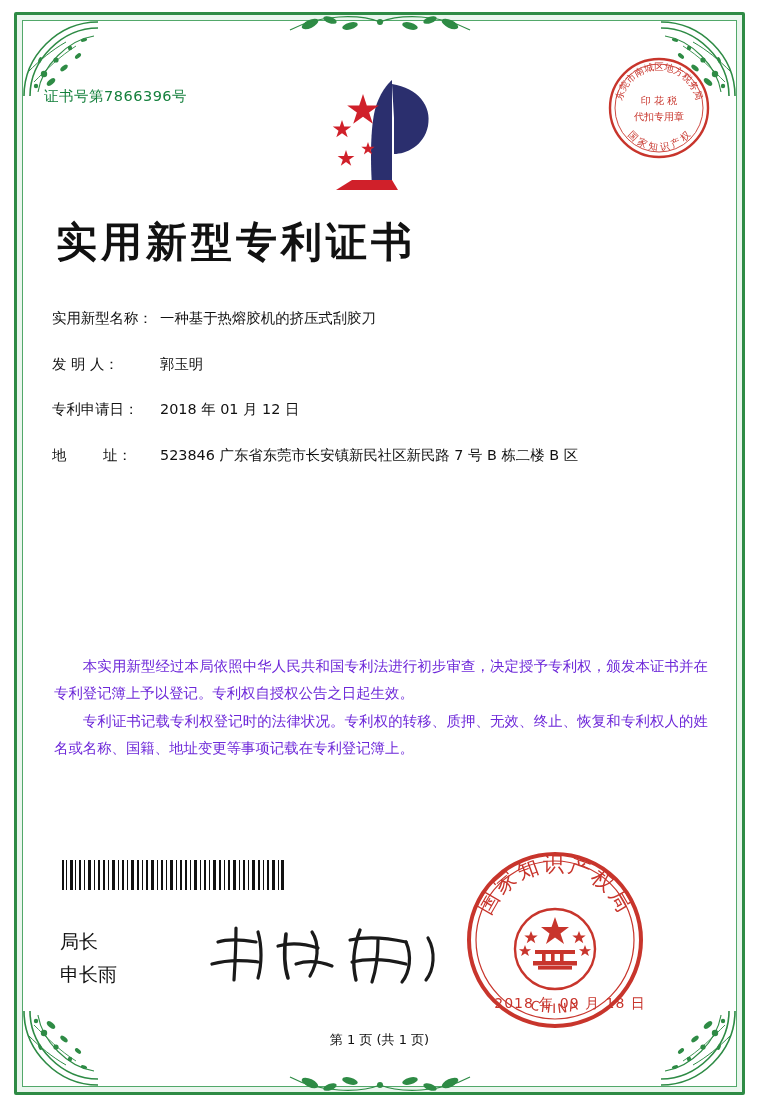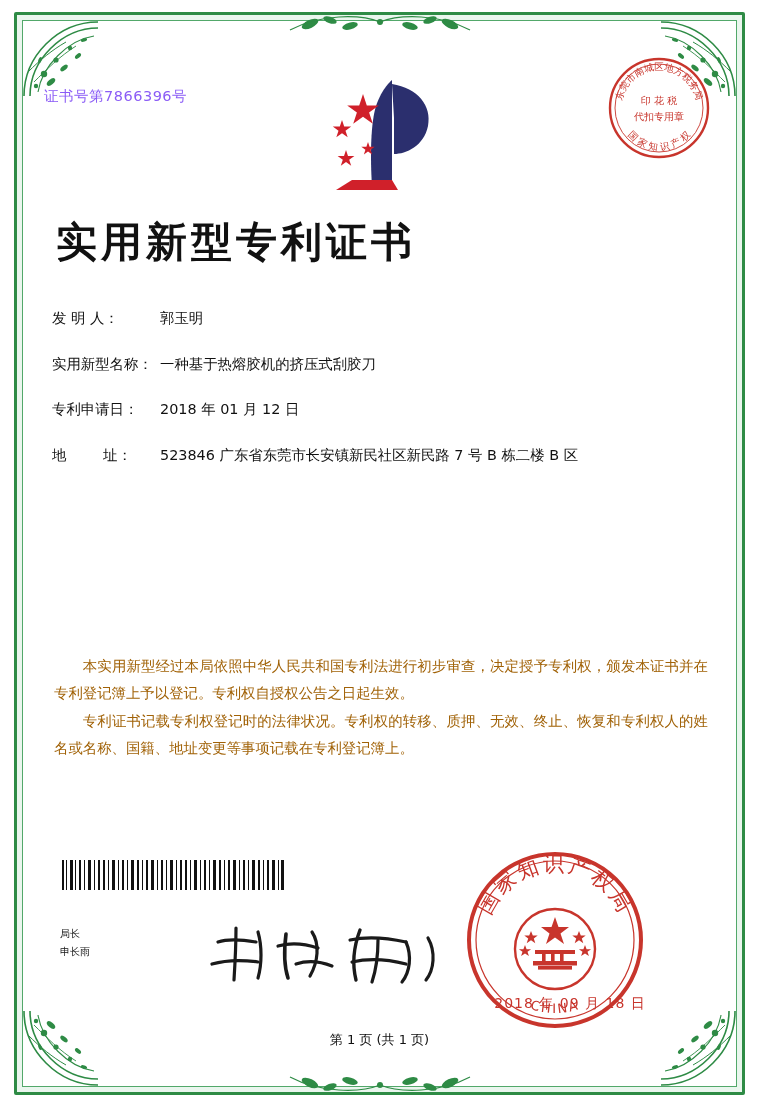--- a/index.html
+++ b/index.html
@@ -64,21 +64,21 @@
     position: absolute;
     left: 40px; top: 40px;
     width: 679px; height: 1027px;
   }
 
   
   .cert-no {
     position: absolute;
     left: 4px; top: 47px;
     font-size: 14.5px;
-    color: #8b5cf6;
+    color: #15803d;
     letter-spacing: 0.5px;
   }
 
   
   .logo {
     position: absolute;
     left: 266px; top: 18px;
     width: 150px; height: 150px;
   }
   .logo svg { display: block; }
@@ -141,21 +141,21 @@
     vertical-align: top;
   }
 
   
   .body-text {
     position: absolute;
     left: 14px; top: 613px;
     width: 654px;
     font-size: 14.4px;
     line-height: 1.85;
-    color: #a16207;
+    color: #6d28d9;
     text-align: justify;
   }
   .body-text p { margin: 0 0 2px 0; text-indent: 2em; }
 
   
   .barcode {
     position: absolute;
     left: 22px; top: 820px;
     width: 222px; height: 30px;
   }
@@ -176,21 +176,21 @@
     text-align: center;
     font-size: 14px;
     color: #c8352c;
     letter-spacing: 1px;
   }
 
   
   .director {
     position: absolute;
     left: 20px; top: 885px;
-    font-size: 10px;
+    font-size: 19px;
     color: #111;
     line-height: 1.75;
   }
   .signature {
     position: absolute;
     left: 160px; top: 880px;
     width: 250px; height: 70px;
   }
   .signature svg { display: block; }
 
@@ -368,25 +368,25 @@
         <text x="54" y="50" font-size="10" fill="#c8352c" text-anchor="middle" font-family="DejaVu Sans, sans-serif">印 花 税</text>
         <text x="54" y="66" font-size="10" fill="#c8352c" text-anchor="middle" font-family="DejaVu Sans, sans-serif">代扣专用章</text>
       </svg>
     </div>
 
     <div class="main-title">实用新型专利证书</div>
 
     <div class="fields">
 
       <div class="field-row">
+        <span class="field-label">实用新型名称：</span><span class="field-value">一种基于热熔胶机的挤压式刮胶刀</span>
+      </div>
+
+      <div class="field-row">
         <span class="field-label">发 明 人：</span><span class="field-value">郭玉明</span>
-      </div>
-
-      <div class="field-row">
-        <span class="field-label">实用新型名称：</span><span class="field-value">一种基于热熔胶机的挤压式刮胶刀</span>
       </div>
 
 
       <div class="field-row">
         <span class="field-label">专利申请日：</span><span class="field-value">2018 年 01 月 12 日</span>
       </div>
 
 
       <div class="field-row">
         <span class="field-label">地        址：</span><span class="field-value">523846 广东省东莞市长安镇新民社区新民路 7 号 B 栋二楼 B 区</span>

